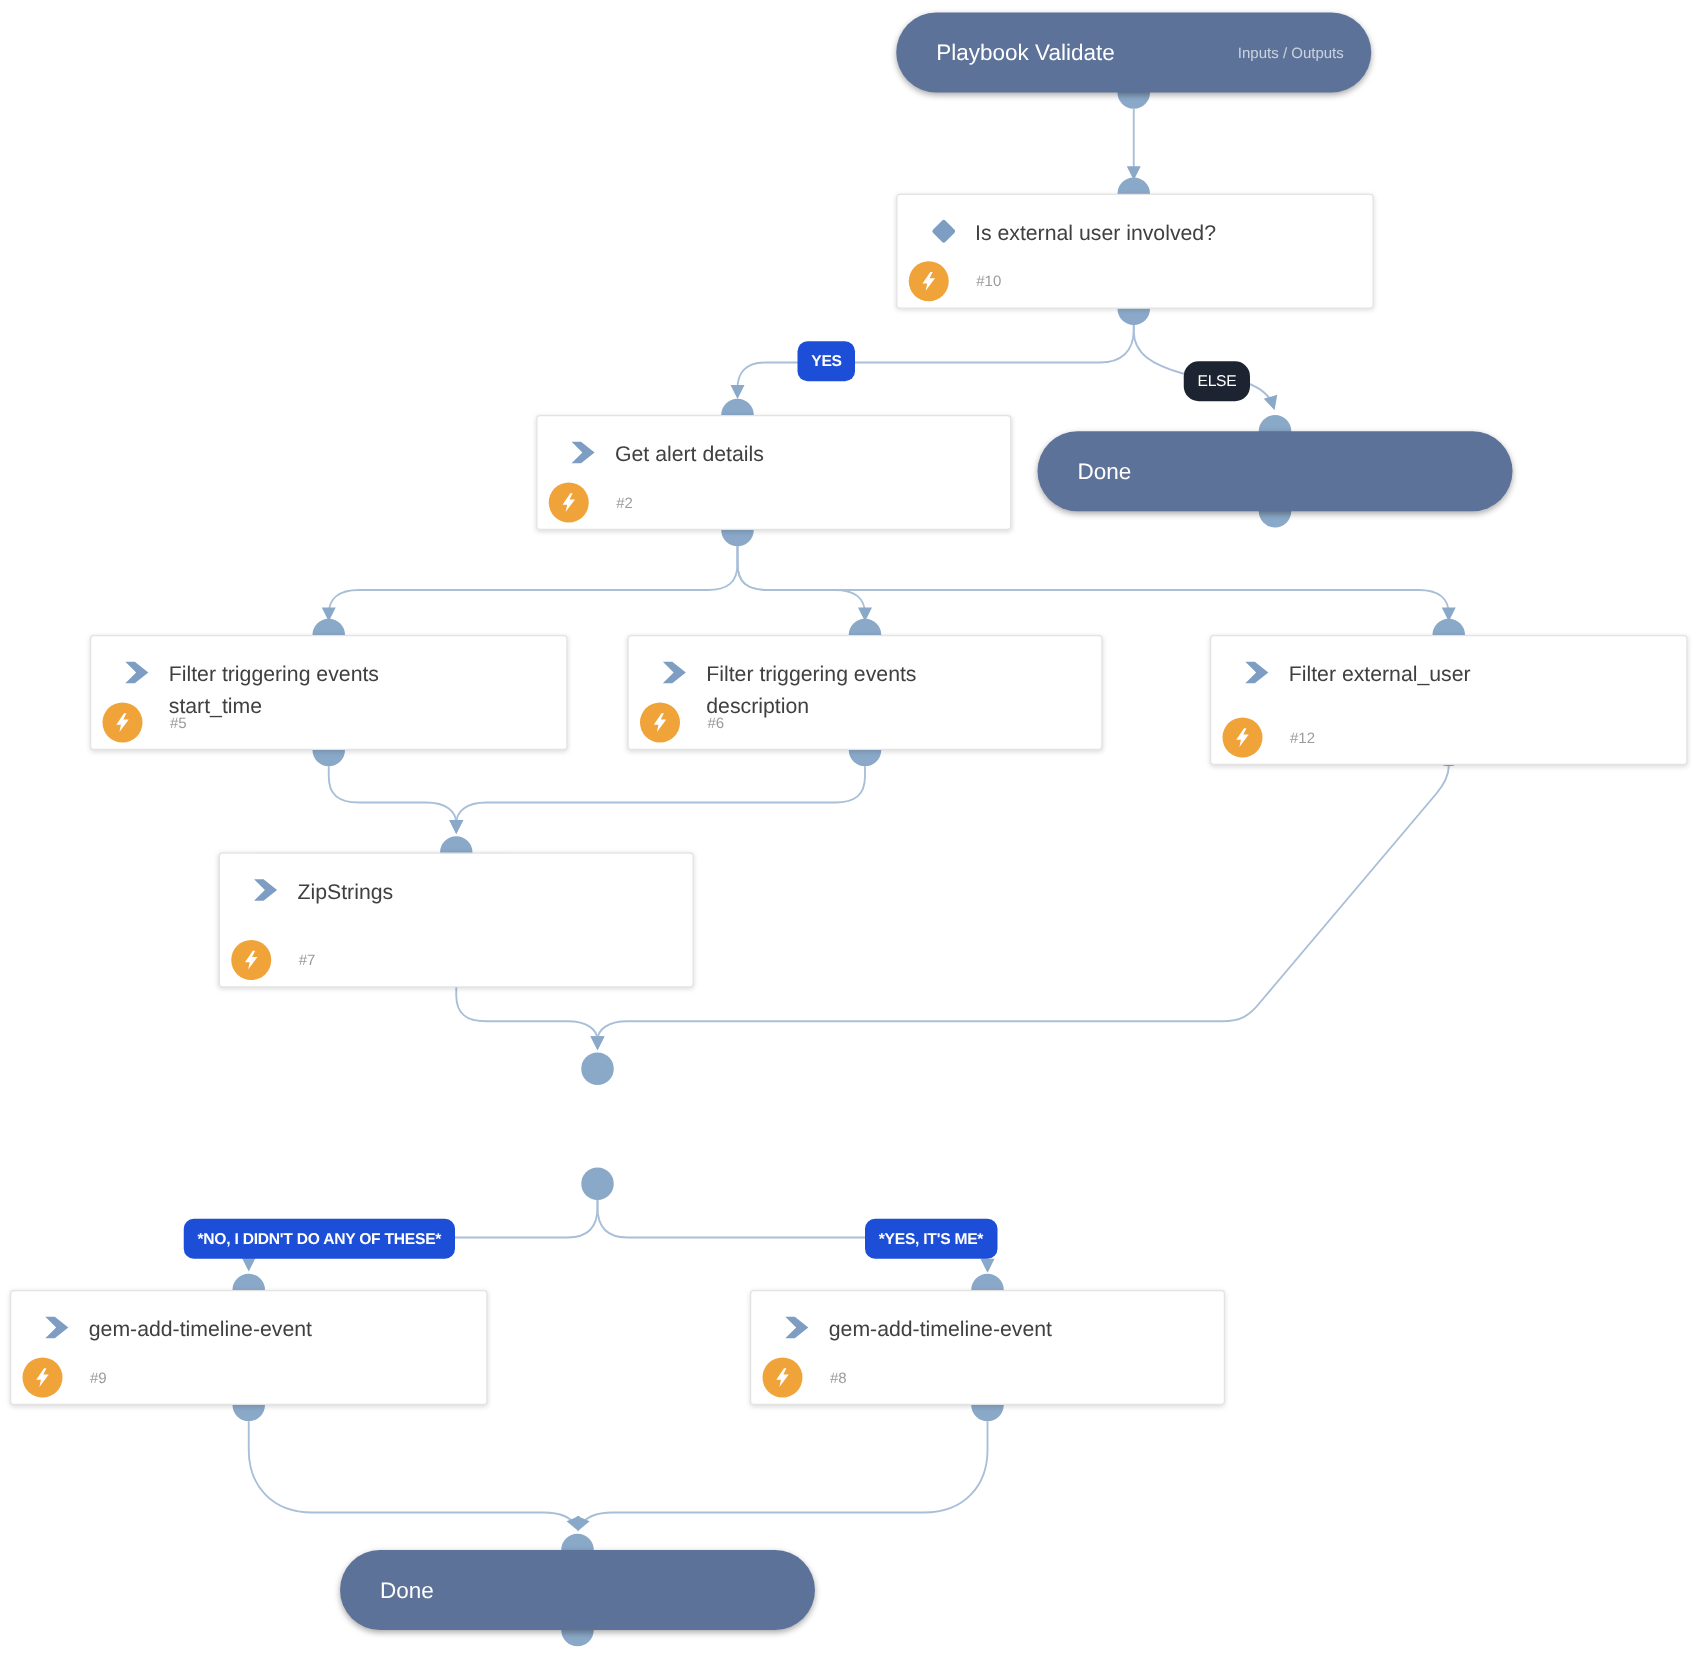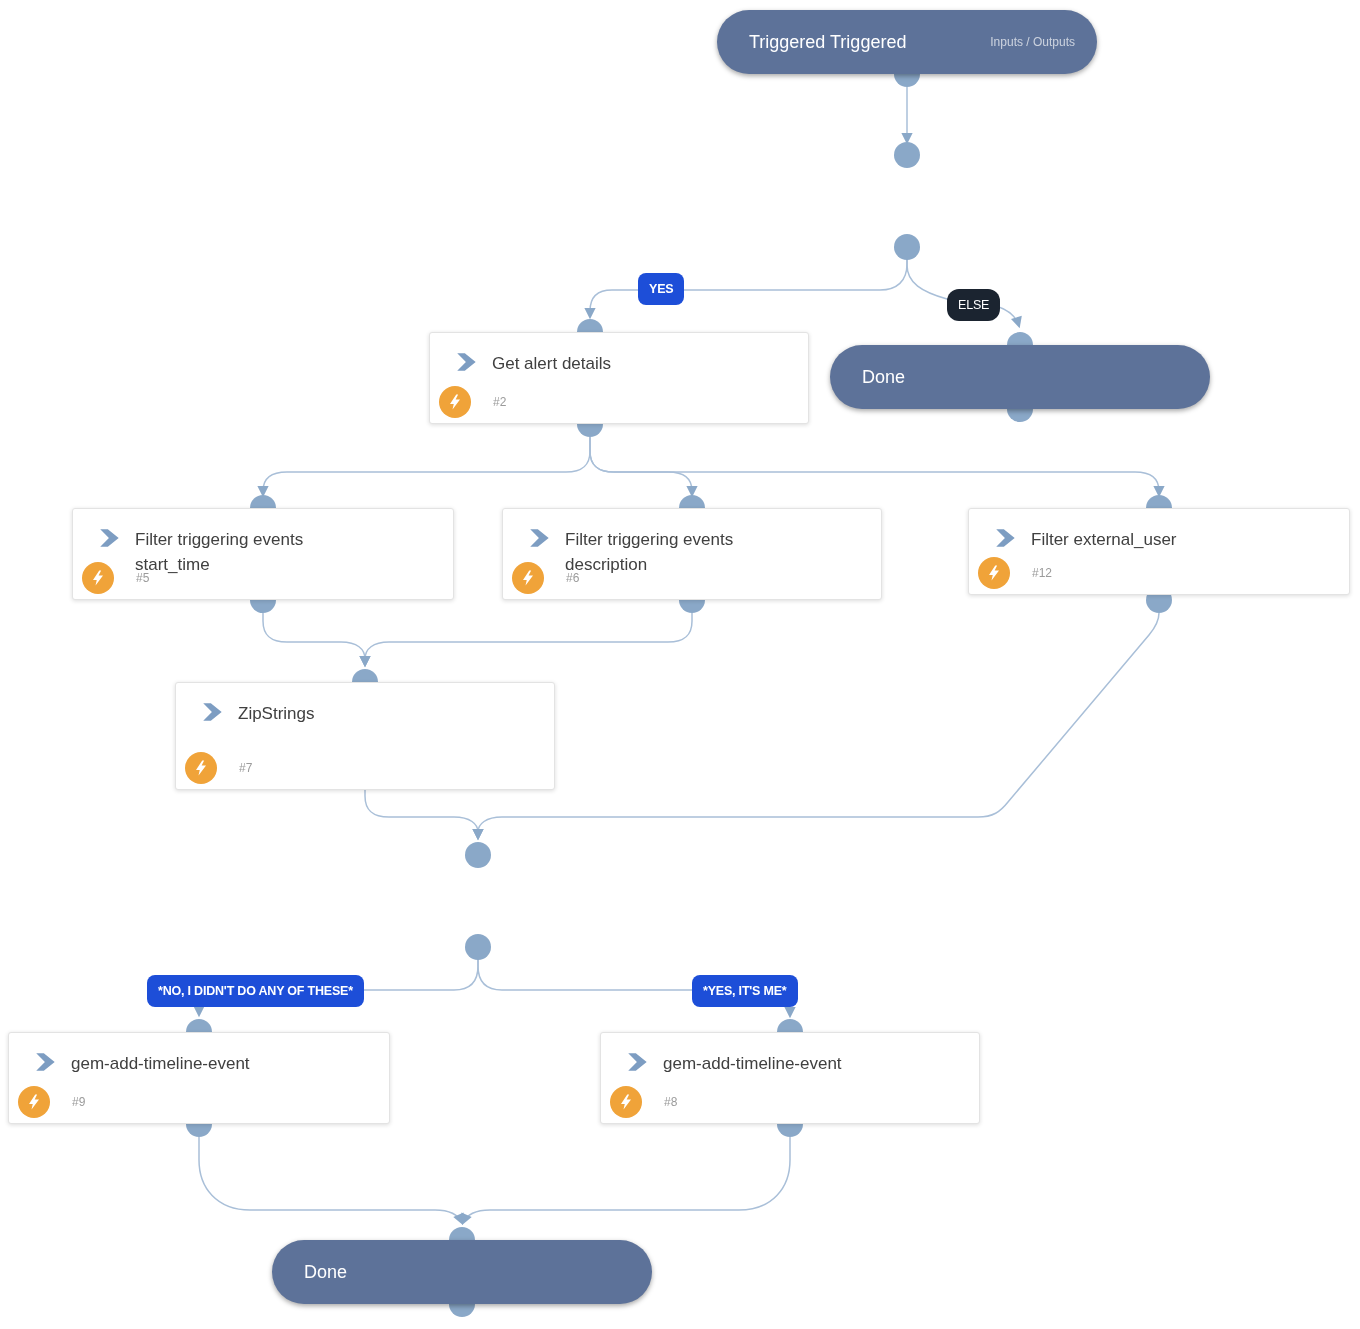--- a/index.html
+++ b/index.html
@@ -81,22 +81,34 @@
       <circle cx="478" cy="855" r="13" fill="#8aa8c8"></circle>
       <circle cx="478" cy="947" r="13" fill="#8aa8c8"></circle>
       <circle cx="199" cy="1032" r="13" fill="#8aa8c8"></circle>
       <circle cx="199" cy="1124" r="13" fill="#8aa8c8"></circle>
       <circle cx="790" cy="1032" r="13" fill="#8aa8c8"></circle>
       <circle cx="790" cy="1124" r="13" fill="#8aa8c8"></circle>
       <circle cx="462" cy="1240" r="13" fill="#8aa8c8"></circle>
       <circle cx="462" cy="1304" r="13" fill="#8aa8c8"></circle>
     </svg>
     <div class="node pill" style="left: 717px; top: 10px; width: 380px; height: 64px;">
-      <span class="pill-title">Triggered Triggered</span>
+      <span class="pill-title">Playbook Validate</span>
       <span class="pill-sub">Inputs / Outputs</span>
+    </div>
+    <div class="node card" style="left: 717px; top: 155px; width: 382px; height: 92px;">
+      <div class="node-icon"><svg width="26" height="26" viewBox="0 0 26 26">
+          <rect x="6" y="6" width="14" height="14" rx="2" transform="rotate(45 13 13)" fill="#7d9dc2"></rect>
+        </svg></div>
+      <div class="card-title">Is external user involved?</div>
+      <div class="bolt-badge">
+        <svg width="20" height="22" viewBox="0 0 32 32">
+          <path d="M18 4 L8 19 L14 19 L12 28 L24 12 L17 12 L21 4 Z" fill="#ffffff"></path>
+        </svg>
+      </div>
+      <div class="seq">#10</div>
     </div>
     <div class="node card" style="left: 400px; top: 332px; width: 380px; height: 92px; margin-left: 29px;">
       <div class="node-icon"><svg width="26" height="26" viewBox="0 0 24 24">
           <polygon points="3,4 10,4 20,12 10,20 3,20 11,12" fill="#7d9dc2"></polygon>
         </svg></div>
       <div class="card-title">Get alert details</div>
       <div class="bolt-badge">
         <svg width="20" height="22" viewBox="0 0 32 32">
           <path d="M18 4 L8 19 L14 19 L12 28 L24 12 L17 12 L21 4 Z" fill="#ffffff"></path>
         </svg>
@@ -125,21 +137,21 @@
         </svg></div>
       <div class="card-title">Filter triggering events
 description</div>
       <div class="bolt-badge">
         <svg width="20" height="22" viewBox="0 0 32 32">
           <path d="M18 4 L8 19 L14 19 L12 28 L24 12 L17 12 L21 4 Z" fill="#ffffff"></path>
         </svg>
       </div>
       <div class="seq">#6</div>
     </div>
-    <div class="node card" style="left: 968px; top: 508px; width: 382px; height: 87px;">
+    <div class="node card" style="left: 968px; top: 508px; width: 382px; height: 104px;">
       <div class="node-icon"><svg width="26" height="26" viewBox="0 0 24 24">
           <polygon points="3,4 10,4 20,12 10,20 3,20 11,12" fill="#7d9dc2"></polygon>
         </svg></div>
       <div class="card-title">Filter external_user</div>
       <div class="bolt-badge">
         <svg width="20" height="22" viewBox="0 0 32 32">
           <path d="M18 4 L8 19 L14 19 L12 28 L24 12 L17 12 L21 4 Z" fill="#ffffff"></path>
         </svg>
       </div>
       <div class="seq">#12</div>

